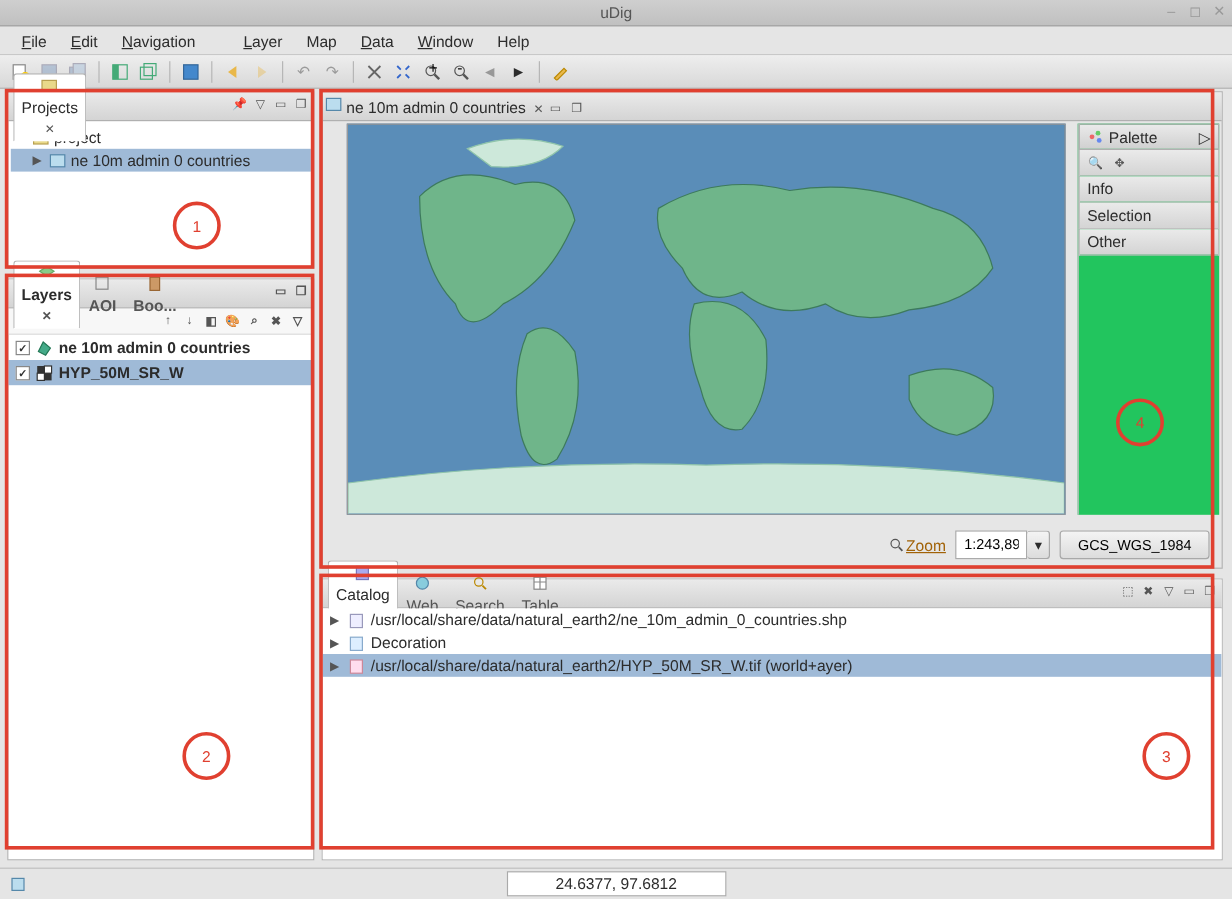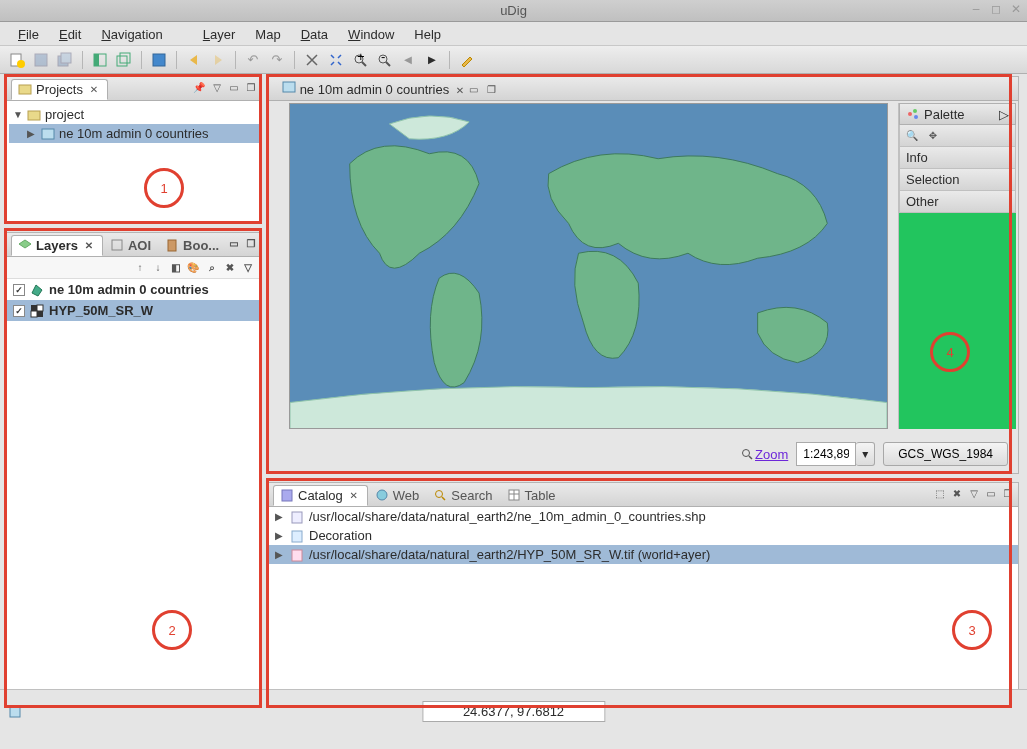--- a/index.html
+++ b/index.html
@@ -21,21 +21,21 @@
 .tbicon { width:22px; height:22px; display:inline-flex; align-items:center; justify-content:center; border-radius:2px; }
 .tbsep { width:1px; height:18px; background:#b6b6b6; margin:0 4px;}
 
 
 .work { position:absolute; top:74px; left:0; right:0; bottom:26px; }
 .left { position:absolute; left:6px; top:2px; width:256px; bottom:6px; }
 .right { position:absolute; left:268px; right:8px; top:2px; bottom:6px; }
 
 .panel { background:#ffffff; border:1px solid #b5b5b5; position:absolute; left:0; right:0; }
 .panel-hd { height:24px; background:linear-gradient(#eaeaea,#d4d4d4); border-bottom:1px solid #b0b0b0; display:flex; align-items:center; padding:0 4px; position:relative;}
-.panel-hd .tab { background:#fff; border:1px solid #b0b0b0; border-bottom:1px solid #fff; padding:2px 6px; display:flex; align-items:center; gap:4px; margin-top:1px; border-radius:3px 3px 0 0;}
+.panel-hd .tab { background:#fff; border:1px solid #b0b0b0; border-bottom:1px solid #fff; padding:2px 6px; display:flex; align-items:center; gap:4px; margin-top:1px; border-radius:3px 3px 0 0;flex-direction:column;}
 .panel-hd .tab.inactive { background:transparent; border:1px solid transparent; color:#555;}
 .panel-hd .right-icons { position:absolute; right:3px; top:3px; display:flex; gap:3px;}
 .smicon { width:14px; height:14px; display:inline-flex; align-items:center; justify-content:center; font-size:10px; color:#555;}
 
 
 .redbox { position:absolute; border:3px solid #e04030; pointer-events:none; z-index:50; }
 .rednum { position:absolute; width:40px; height:40px; border:3px solid #e04030; border-radius:50%; color:#e04030; font-size:26px; font-weight:500; display:flex; align-items:center; justify-content:center; background:rgba(255,255,255,0); z-index:51; pointer-events:none;}
 
 
 .tree { padding:4px 2px; font-size:13px; }
@@ -44,36 +44,36 @@
 .tri { width:10px; display:inline-block; font-size:10px; color:#555;}
 
 
 .layertool { height:22px; display:flex; justify-content:flex-end; align-items:center; gap:4px; padding:0 6px; border-bottom:1px solid #ddd; background:#f7f7f7;}
 .layer-row { display:flex; align-items:center; gap:5px; padding:3px 6px; }
 .layer-row.sel { background:#9fbad7; }
 .cb { width:12px; height:12px; border:1px solid #888; background:#fff; display:inline-flex; align-items:center; justify-content:center; font-size:9px; color:#333;}
 
 
 .mapview { background:#e6e6e6; position:relative; }
-.map-tab { height:24px; background:linear-gradient(#eaeaea,#d4d4d4); border-bottom:1px solid #b0b0b0; display:flex; align-items:center; padding:0 13px;}
+.map-tab { height:24px; background:linear-gradient(#eaeaea,#d4d4d4); border-bottom:1px solid #b0b0b0; display:flex; align-items:center; padding:0 2px;}
 .map-canvas { position:absolute; top:26px; left:20px; right:130px; bottom:44px; background:#3c76a8; border:1px solid #999; overflow:hidden;}
 .palette { position:absolute; right:2px; top:26px; width:118px; bottom:44px; background:#22c55e; border-left:1px solid #c0c0c0;}
 .palette .phd { height:22px; background:linear-gradient(#eaeaea,#d0d0d0); border:1px solid #b0b0b0; padding:2px 6px; display:flex; align-items:center; justify-content:space-between; font-size:12px;}
 .palette .prow { height:22px; border:1px solid #c0c0c0; border-top:none; background:linear-gradient(#eaeaea,#d4d4d4); padding:2px 6px; font-size:12px; display:flex; align-items:center;}
 .map-status { position:absolute; left:2px; right:2px; bottom:2px; height:34px; display:flex; align-items:center; justify-content:flex-end; gap:8px; padding:0 8px; background:#e6e6e6;}
 .btn { background:linear-gradient(#f4f4f4,#dcdcdc); border:1px solid #a8a8a8; border-radius:3px; padding:4px 14px; font-size:12px;}
 .zoomin { border:1px solid #aaa; background:#fff; padding:4px 6px; font-size:12px; width:60px;}
 
 
 .catalog-body { position:absolute; top:24px; left:0; right:0; bottom:0; background:#fff; overflow:auto;}
 .cat-row { display:flex; align-items:center; gap:5px; padding:2px 6px; }
 .cat-row.sel { background:#9fbad7; }
 
 
-.statusbar { position:absolute; left:0; right:0; bottom:16px; height:44px; background:#e5e5e5; border-top:1px solid #c0c0c0; display:flex; align-items:center;}
+.statusbar { position:absolute; left:0; right:0; bottom:0; height:26px; background:#e5e5e5; border-top:1px solid #c0c0c0; display:flex; align-items:center;}
 .statusbar .coord { position:absolute; left:50%; transform:translateX(-50%); border:1px solid #aaa; background:#fff; padding:2px 40px; font-size:12px;}
 .statusbar .sicon { margin-left:8px; width:14px; height:14px; }
 
 
 .world { position:absolute; inset:0; }
 
 
 .ic { width:14px; height:14px; display:inline-block; }
 </style>
 </head>
@@ -332,21 +332,21 @@
           </div>
         <div class="prow">
             <span>Selection</span>
           </div>
         <div class="prow">
             <span>Other</span>
           </div>
       </div>
 
       <div class="map-status">
-        <span style="color:#6d28d9;text-decoration:underline;display:flex;align-items:center;gap:2px">
+        <span style="color:#a16207;text-decoration:underline;display:flex;align-items:center;gap:2px">
           <svg width="12" height="12">
               <circle cx="5" cy="5" r="3.5" fill="none" stroke="#555"></circle>
               <line x1="8" y1="8" x2="11" y2="11" stroke="#555" stroke-width="1.5"></line>
             </svg>
           <span>Zoom</span>
         </span>
         <span style="display:flex">
           <input class="zoomin" value="1:243,89" style="">
           <span class="btn" style="padding:4px 6px;border-left:none">▾</span>
         </span>

